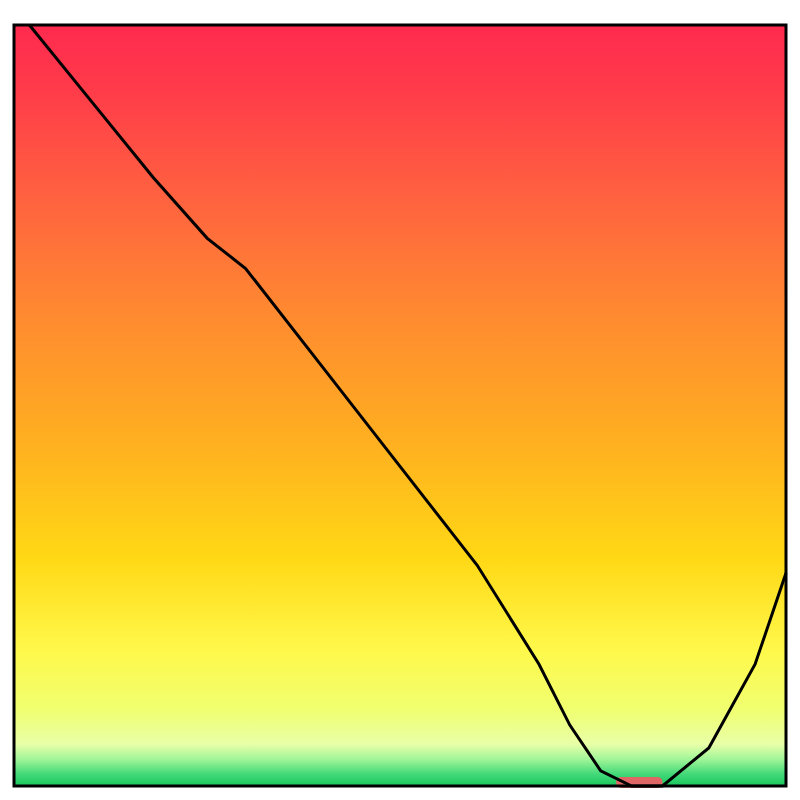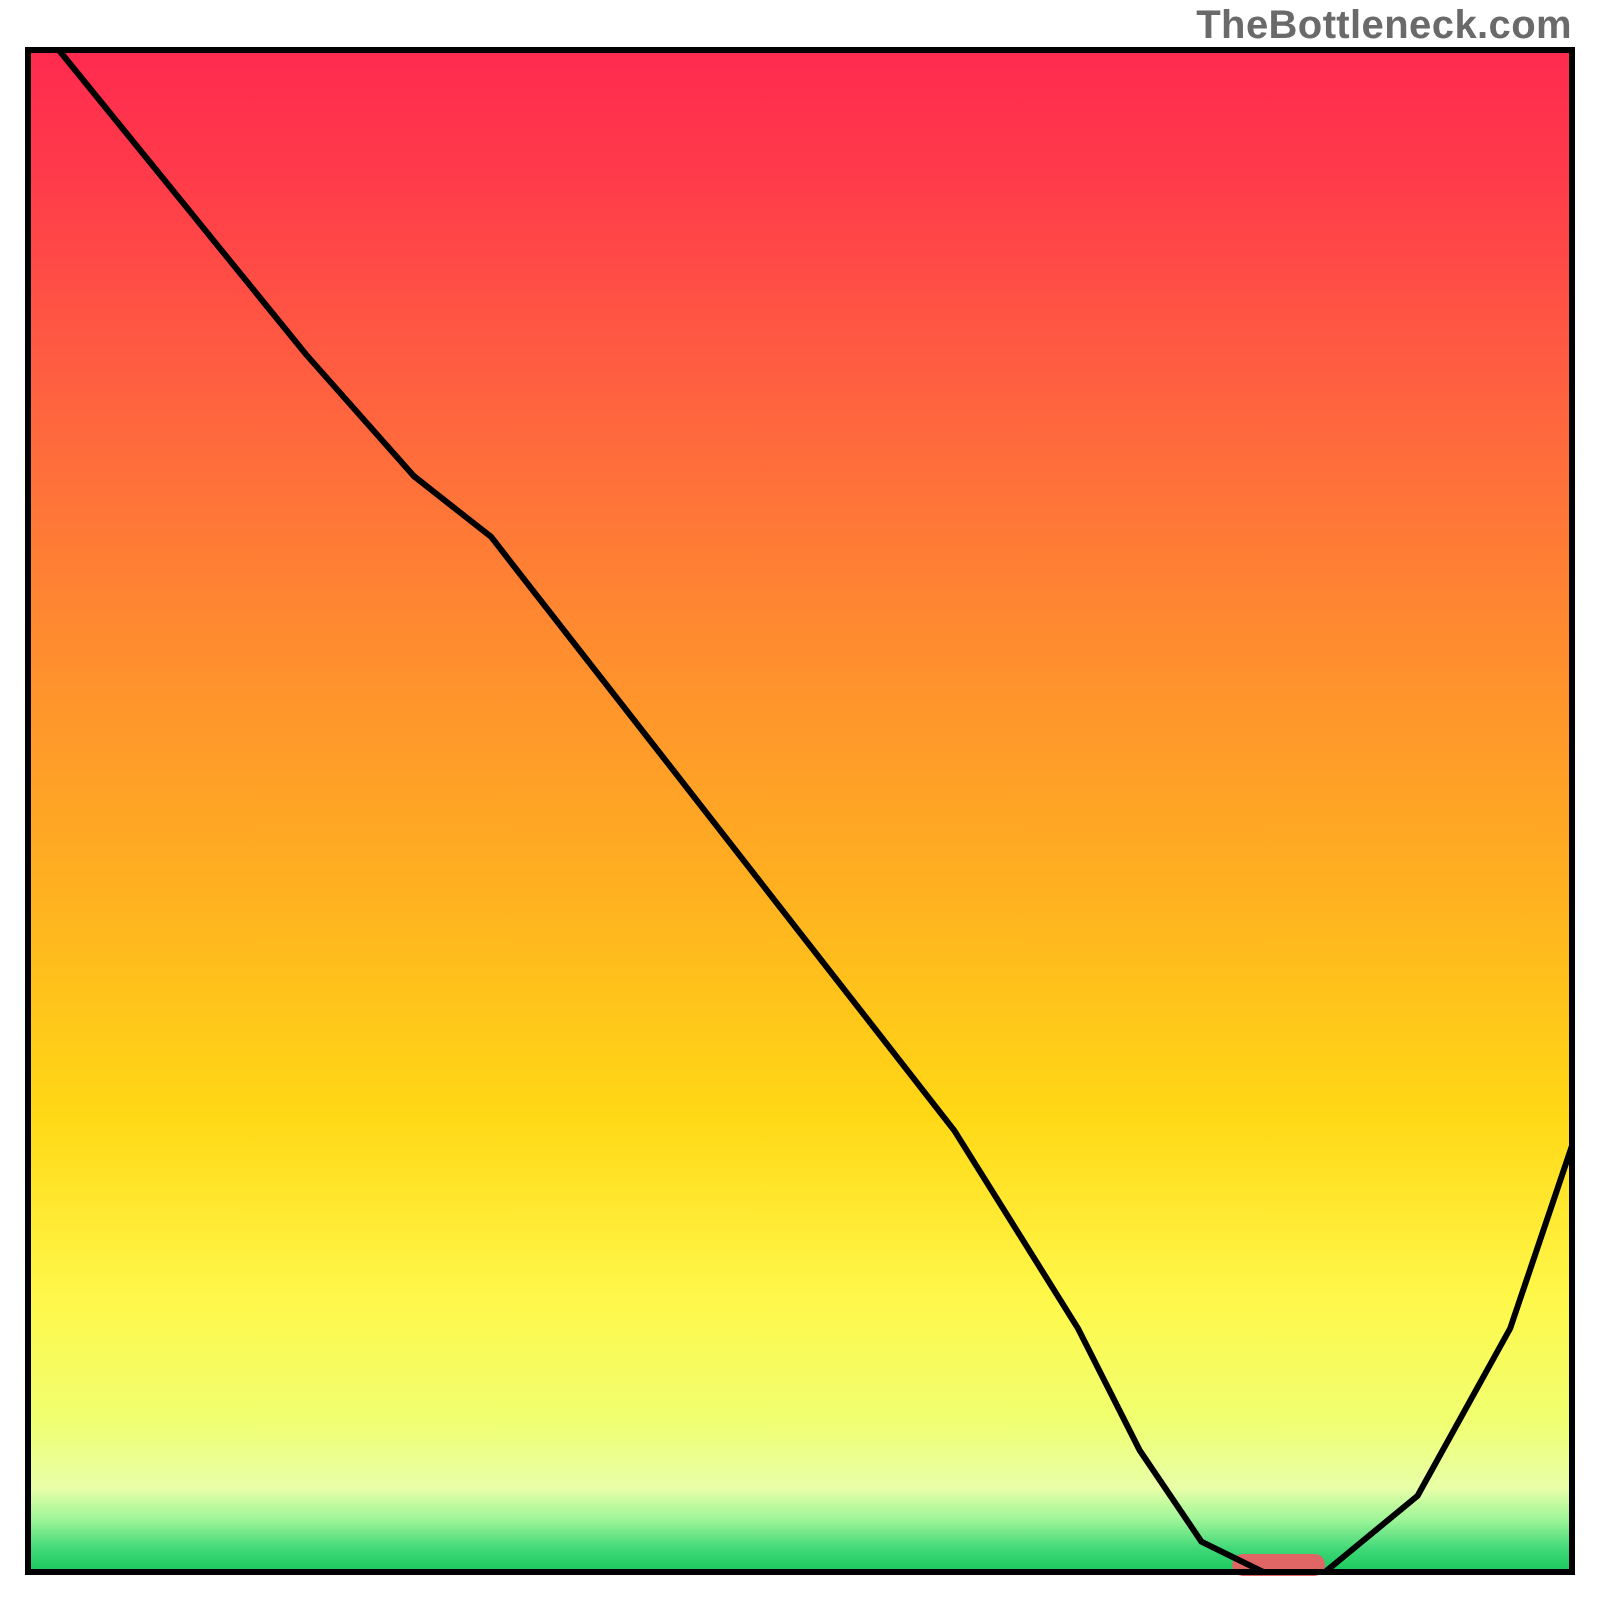--- a/index.html
+++ b/index.html
@@ -25,21 +25,20 @@
     letter-spacing: 0.2px;
   }
   svg {
     display: block;
   }
 </style>
 </head>
 <body>
 
 <div class="chart-container">
-  <div class="watermark">TheBottleneck.com</div>
   <svg id="chart-svg" width="800" height="800">
     <defs>
       <linearGradient id="bg-grad" x1="0" y1="0" x2="0" y2="1">
           <stop offset="0%" stop-color="#ff2a4f"></stop>
           <stop offset="8%" stop-color="#ff3a4a"></stop>
           <stop offset="22%" stop-color="#ff6040"></stop>
           <stop offset="38%" stop-color="#ff8a30"></stop>
           <stop offset="55.00000000000001%" stop-color="#ffb020"></stop>
           <stop offset="70%" stop-color="#ffd815"></stop>
           <stop offset="82%" stop-color="#fff84a"></stop>

